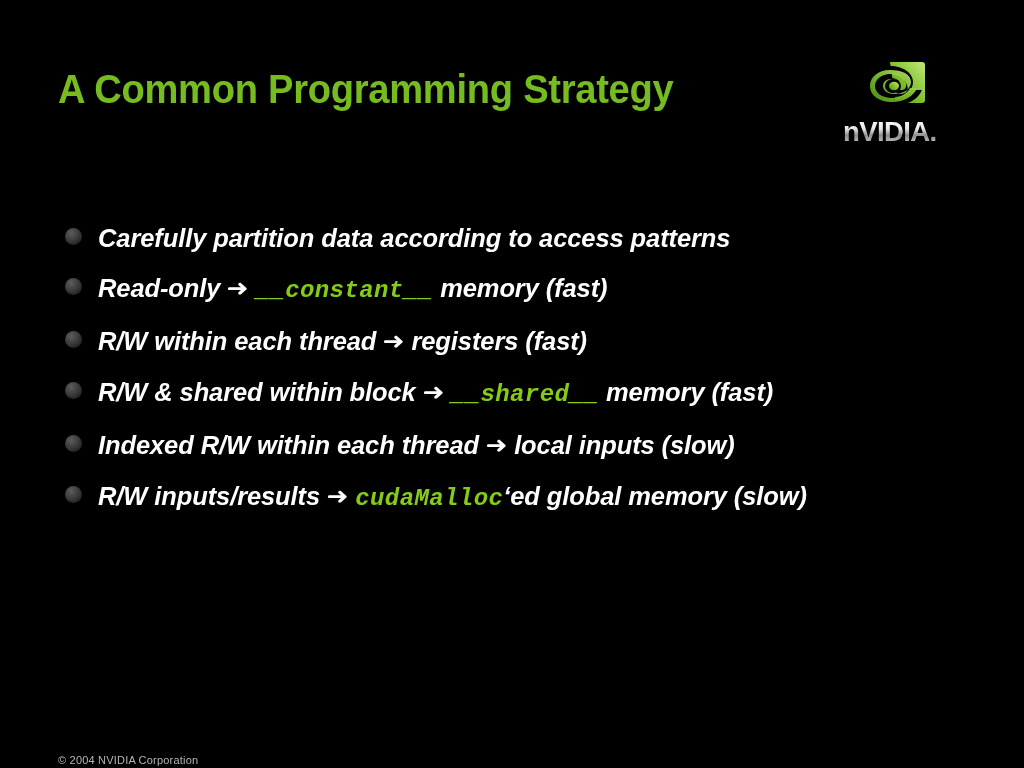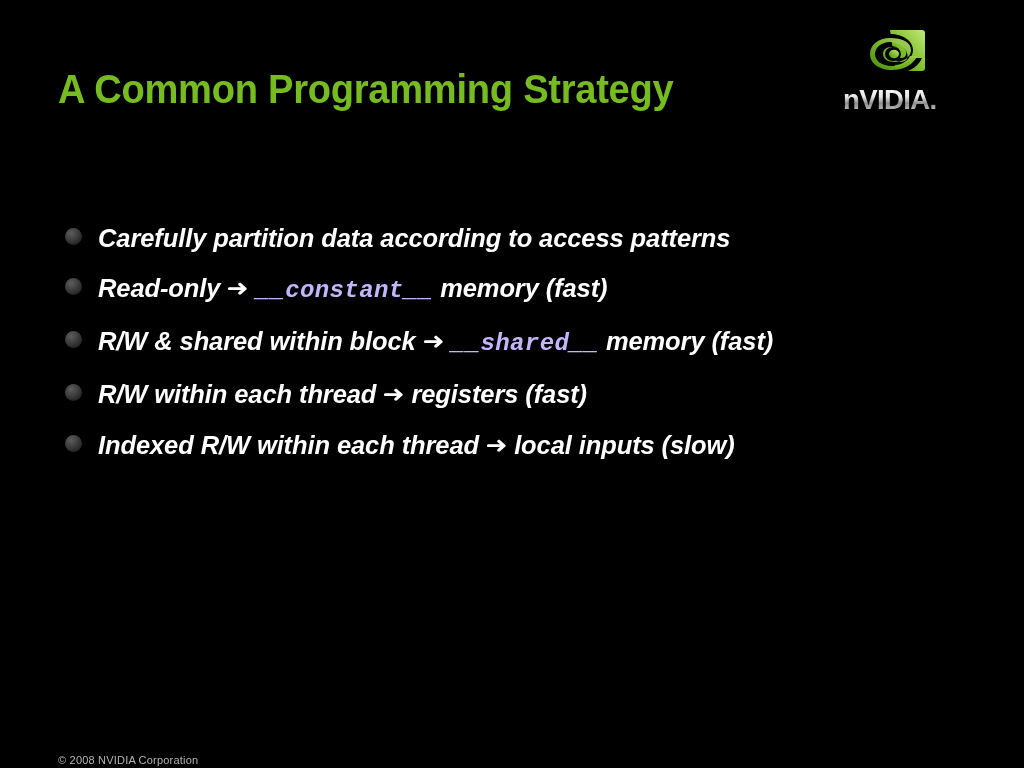--- a/index.html
+++ b/index.html
@@ -35,21 +35,21 @@
     letter-spacing: -0.3px;
     transform: scaleX(0.93);
     transform-origin: left center;
     white-space: nowrap;
   }
 
   
   .logo {
     position: absolute;
     right: 22px;
-    top: 0;
+    top: 32px;
     width: 112px;
     height: 92px;
   }
   .logo-mark {
     position: absolute;
     left: 22px;
     top: 0px;
     width: 62px;
     height: 56px;
   }
@@ -98,21 +98,21 @@
     font-weight: normal;
     color: #ffffff;
     font-size: 23px;
     transform: translateY(-1px) scaleX(1.15);
     margin: 0 1px;
   }
 
   .code {
     font-family: "Liberation Mono", "DejaVu Sans Mono", monospace;
     font-weight: bold;
-    color: #c4b5fd;
+    color: #84cc16;
     font-size: 24px;
     letter-spacing: 0.4px;
   }
 
   
   .footer {
     position: absolute;
     left: 58px;
     bottom: 30px;
     font-family: "Liberation Sans", sans-serif;
@@ -161,27 +161,31 @@
     <div class="bullet-row">
       <span class="bullet-dot"></span>
       <div class="bullet-text"><span>Carefully partition data according to access patterns</span></div>
     </div>
     <div class="bullet-row">
       <span class="bullet-dot"></span>
       <div class="bullet-text"><span>Read-only </span><span class="arrow">➜</span><span> </span><span class="code">__constant__</span><span>  memory (fast)</span></div>
     </div>
     <div class="bullet-row">
       <span class="bullet-dot"></span>
-      <div class="bullet-text"><span>R/W &amp; shared within block </span><span class="arrow">➜</span><span> </span><span class="code">__shared__</span><span>  memory (fast)</span></div>
+      <div class="bullet-text"><span>R/W within each thread </span><span class="arrow">➜</span><span> registers (fast)</span></div>
     </div>
     <div class="bullet-row">
       <span class="bullet-dot"></span>
-      <div class="bullet-text"><span>R/W within each thread </span><span class="arrow">➜</span><span> registers (fast)</span></div>
+      <div class="bullet-text"><span>R/W &amp; shared within block </span><span class="arrow">➜</span><span> </span><span class="code">__shared__</span><span>  memory (fast)</span></div>
     </div>
     <div class="bullet-row">
       <span class="bullet-dot"></span>
       <div class="bullet-text"><span>Indexed R/W within each thread </span><span class="arrow">➜</span><span> local inputs (slow)</span></div>
     </div>
+    <div class="bullet-row">
+      <span class="bullet-dot"></span>
+      <div class="bullet-text"><span>R/W inputs/results </span><span class="arrow">➜</span><span> </span><span class="code">cudaMalloc</span><span>‘ed global memory (slow)</span></div>
+    </div>
   </div>
 
-  <div class="footer">© 2008 NVIDIA Corporation</div>
+  <div class="footer">© 2004 NVIDIA Corporation</div>
 
 </div>
 
 </body></html>

